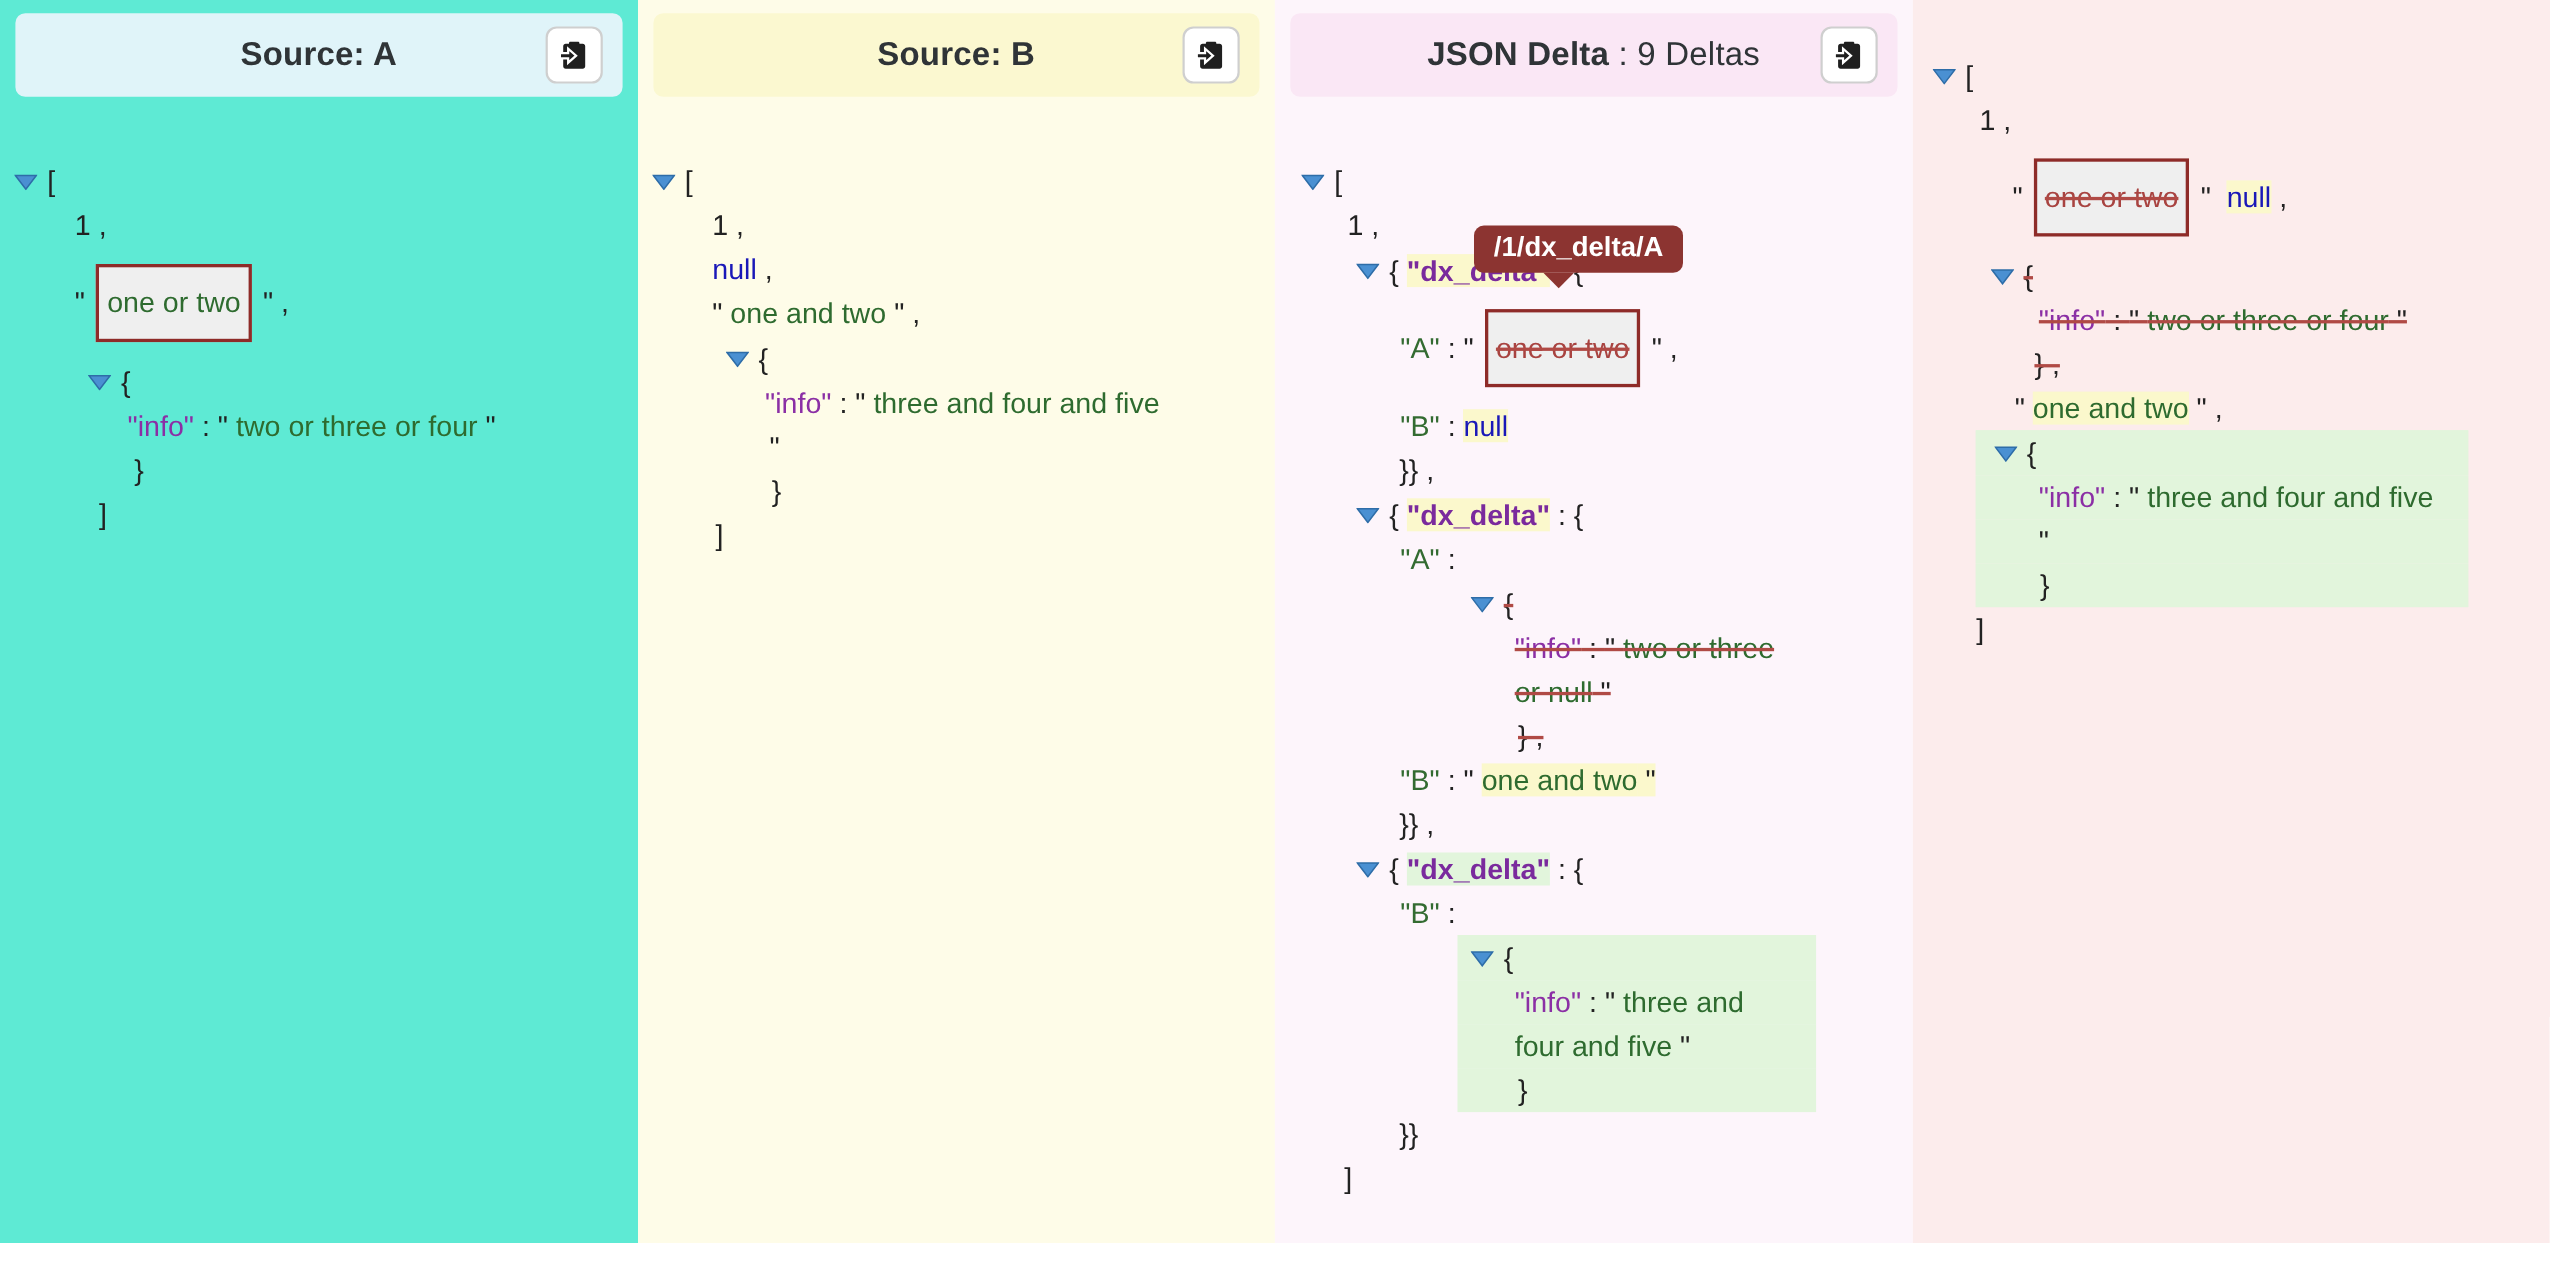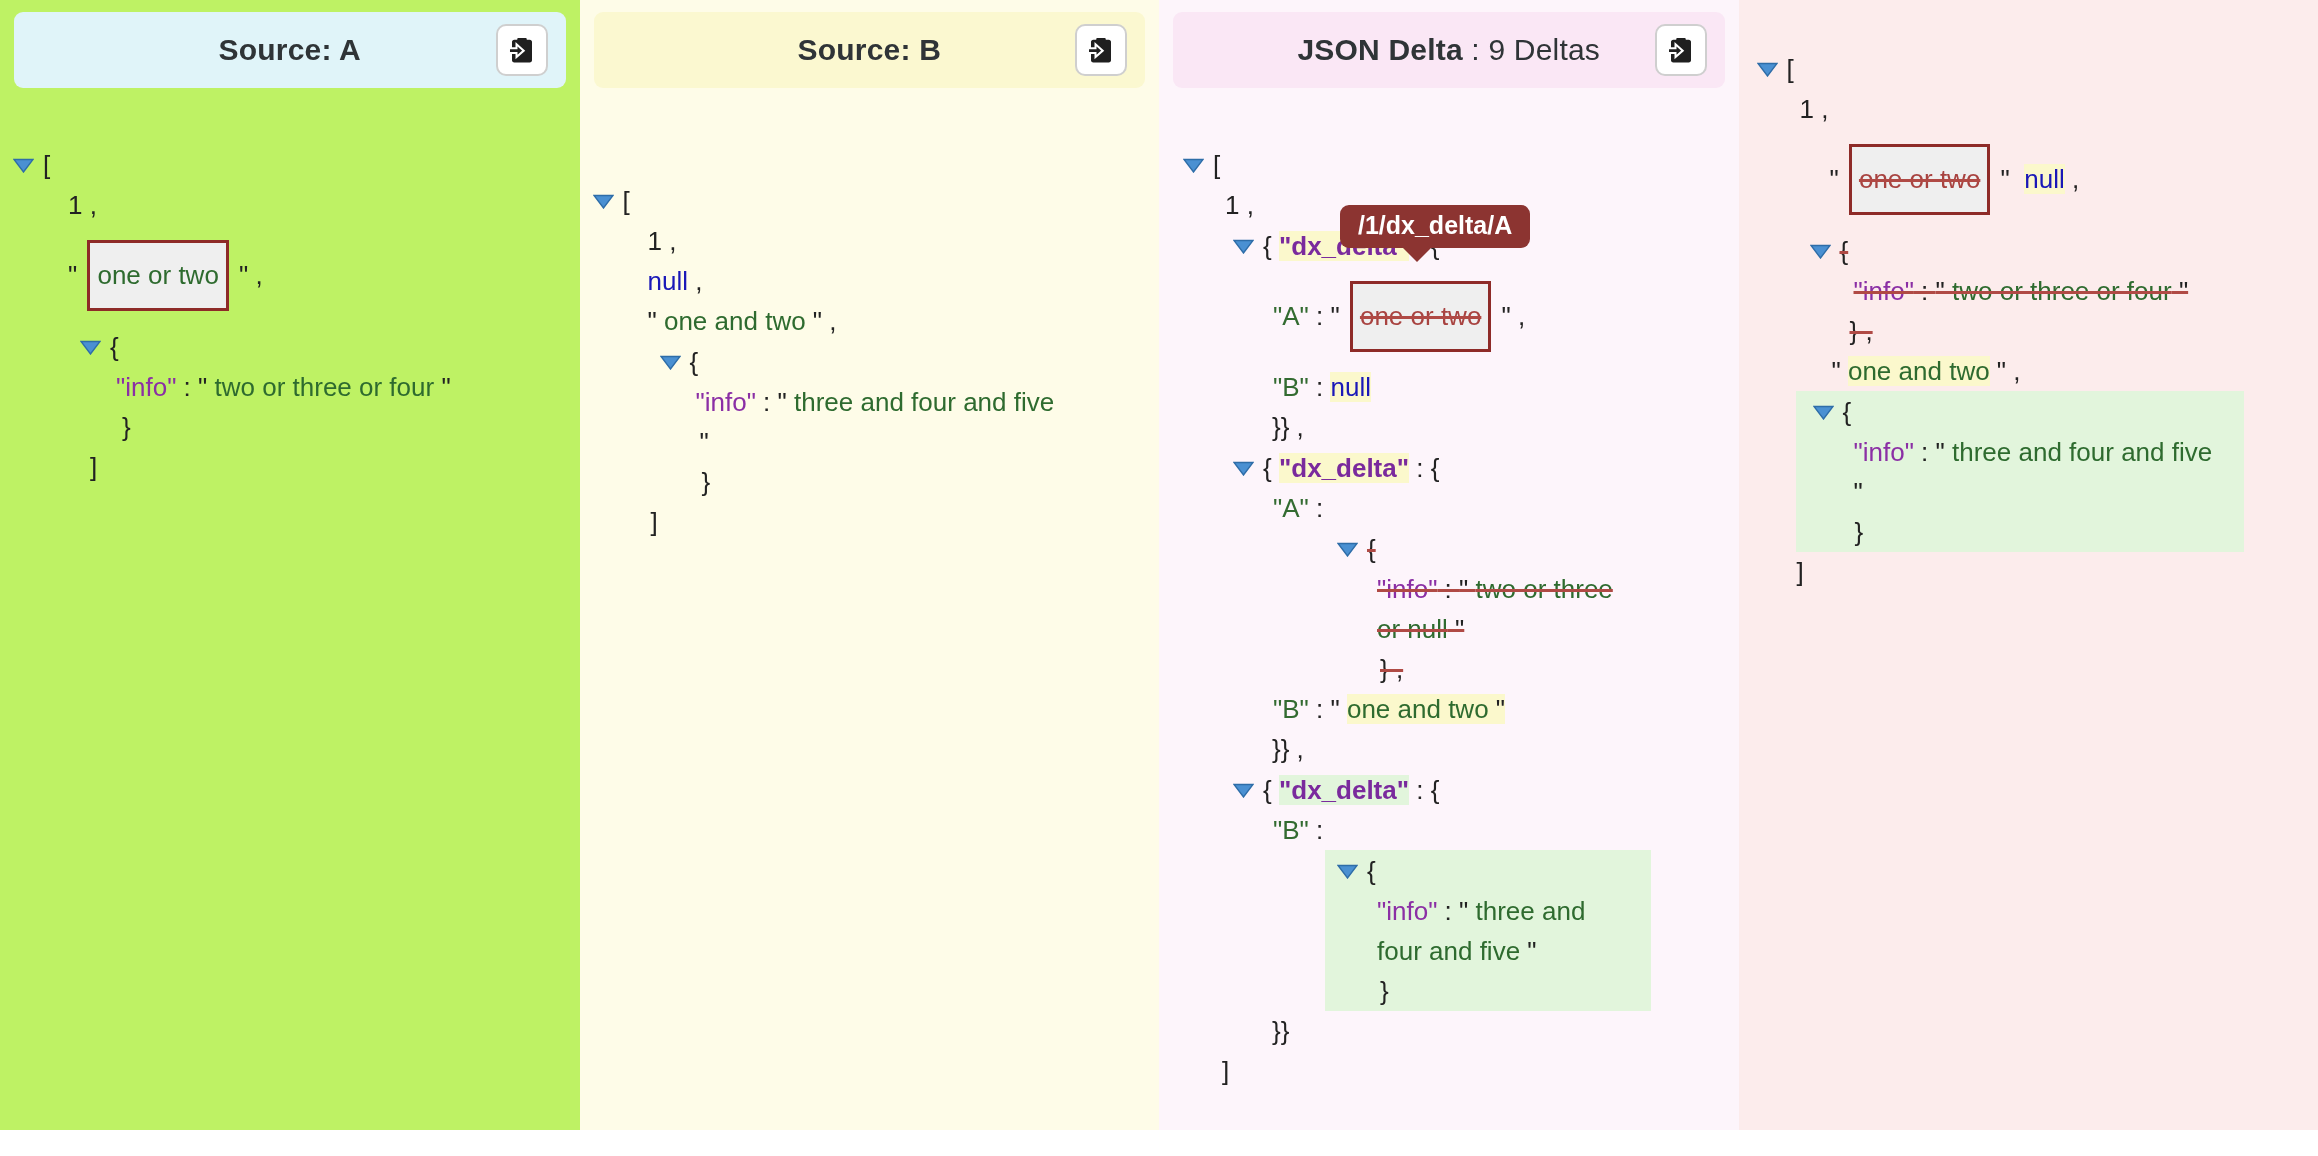--- a/index.html
+++ b/index.html
@@ -27,21 +27,21 @@
   .st{text-decoration:line-through;text-decoration-color:var(--strike);text-decoration-thickness:3px;}
   .bx{display:inline-block;border:3px solid var(--mbrd);background:var(--boxbg);padding:16px 7px;line-height:33px;margin:15px 3px;}
   .blk{background:var(--hlgb);}
   .tooltip{position:absolute;top:-20px;background:var(--ttbg);color:#fff;font-weight:bold;font-size:25px;line-height:35px;padding:3px 18px 5px 18px;border-radius:9px;z-index:6;white-space:pre;}
   .tooltip .arrow{position:absolute;top:100%;width:0;height:0;border:14px solid transparent;border-top:14px solid var(--ttbg);border-bottom-width:0;}
 </style>
 </head>
 <body>
 
 <div class="app" id="app">
-    <section class="col" style="background: #bef264;">
+    <section class="col" style="background: #5eead4;">
       <div class="hdr" style="background: rgb(224, 244, 249);">
         <span class="title"><span class="part">Source: A</span></span>
         <button class="paste-btn">
           <span style="display: flex;">
             <svg width="30" height="30" viewBox="0 0 24 24">
               <path fill="#1f1f1f" d="M9.2 2.4h5.6c.6 0 1 .4 1 1v.4h2.4c1 0 1.8.8 1.8 1.8v14.6c0 1-.8 1.8-1.8 1.8H5.8c-1 0-1.8-.8-1.8-1.8V5.6c0-1 .8-1.8 1.8-1.8h2.4v-.4c0-.6.4-1 1-1z"></path>
               <path fill="#1f1f1f" stroke="#ffffff" stroke-width="1.6" d="M1.6 10.6h6v-3.2l5.8 5.1-5.8 5.1v-3.2h-6z"></path>
             </svg>
           </span>
         </button>
@@ -53,21 +53,21 @@
         <div class="line" style="padding-left: 68px;"><span class="tok c-p">1 ,</span></div>
         <div class="line" style="padding-left: 68px;"><span class="tok c-p">" </span><span class="tok c-s bx">one or two</span><span class="tok c-p"> " ,</span></div>
         <div class="line" style="padding-left: 80px;"><span class="tri"><svg width="21" height="15" viewBox="0 0 21 15">
               <path d="M1 1.5 L20 1.5 L10.5 14 Z" fill="#4a90d2" stroke="#2e6da8" stroke-width="1.4"></path>
             </svg></span><span class="tok c-p">{</span></div>
         <div class="line" style="padding-left: 116px;"><span class="tok c-k">"info"</span><span class="tok c-p"> : </span><span class="tok c-p">" </span><span class="tok c-s">two or three or four</span><span class="tok c-p"> "</span></div>
         <div class="line" style="padding-left: 122px;"><span class="tok c-p">}</span></div>
         <div class="line" style="padding-left: 90px;"><span class="tok c-p">]</span></div>
       </div>
     </section>
-    <section class="col" style="background: rgb(254, 252, 232); gap: 36px;">
+    <section class="col" style="background: rgb(254, 252, 232);">
       <div class="hdr" style="background: rgb(251, 248, 208);">
         <span class="title"><span class="part">Source: B</span></span>
         <button class="paste-btn">
           <span style="display: flex;">
             <svg width="30" height="30" viewBox="0 0 24 24">
               <path fill="#1f1f1f" d="M9.2 2.4h5.6c.6 0 1 .4 1 1v.4h2.4c1 0 1.8.8 1.8 1.8v14.6c0 1-.8 1.8-1.8 1.8H5.8c-1 0-1.8-.8-1.8-1.8V5.6c0-1 .8-1.8 1.8-1.8h2.4v-.4c0-.6.4-1 1-1z"></path>
               <path fill="#1f1f1f" stroke="#ffffff" stroke-width="1.6" d="M1.6 10.6h6v-3.2l5.8 5.1-5.8 5.1v-3.2h-6z"></path>
             </svg>
           </span>
         </button>

